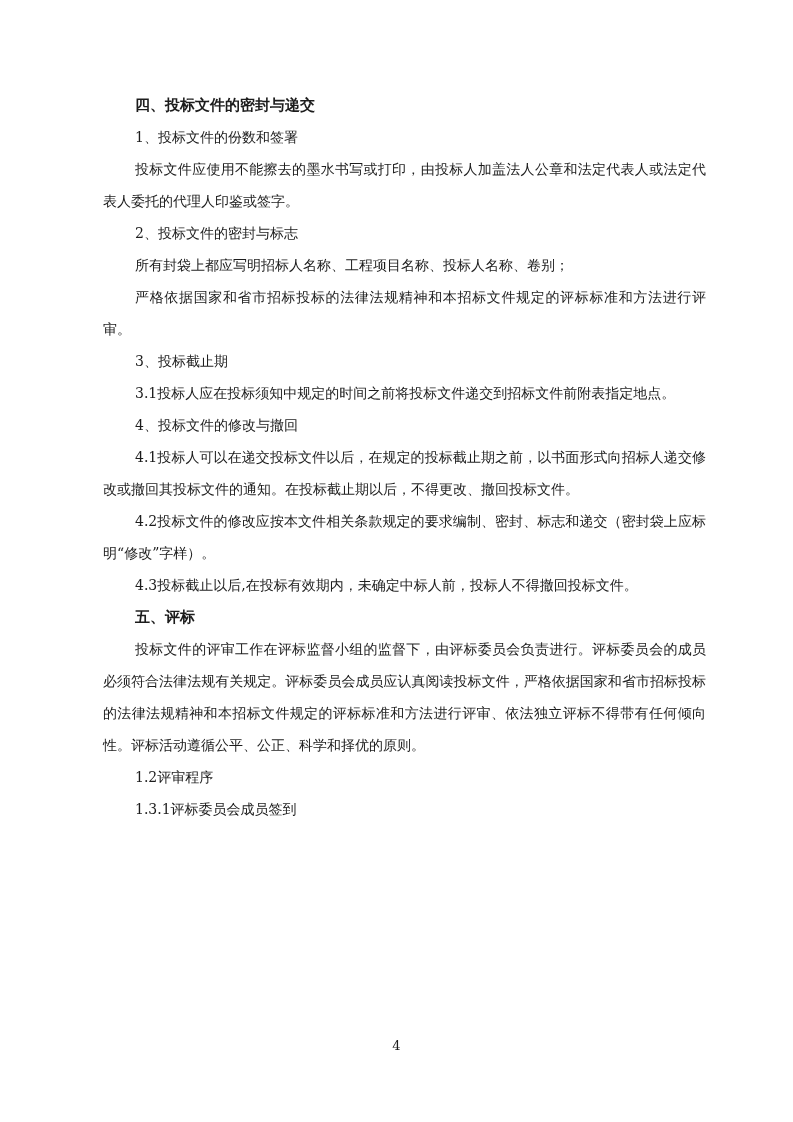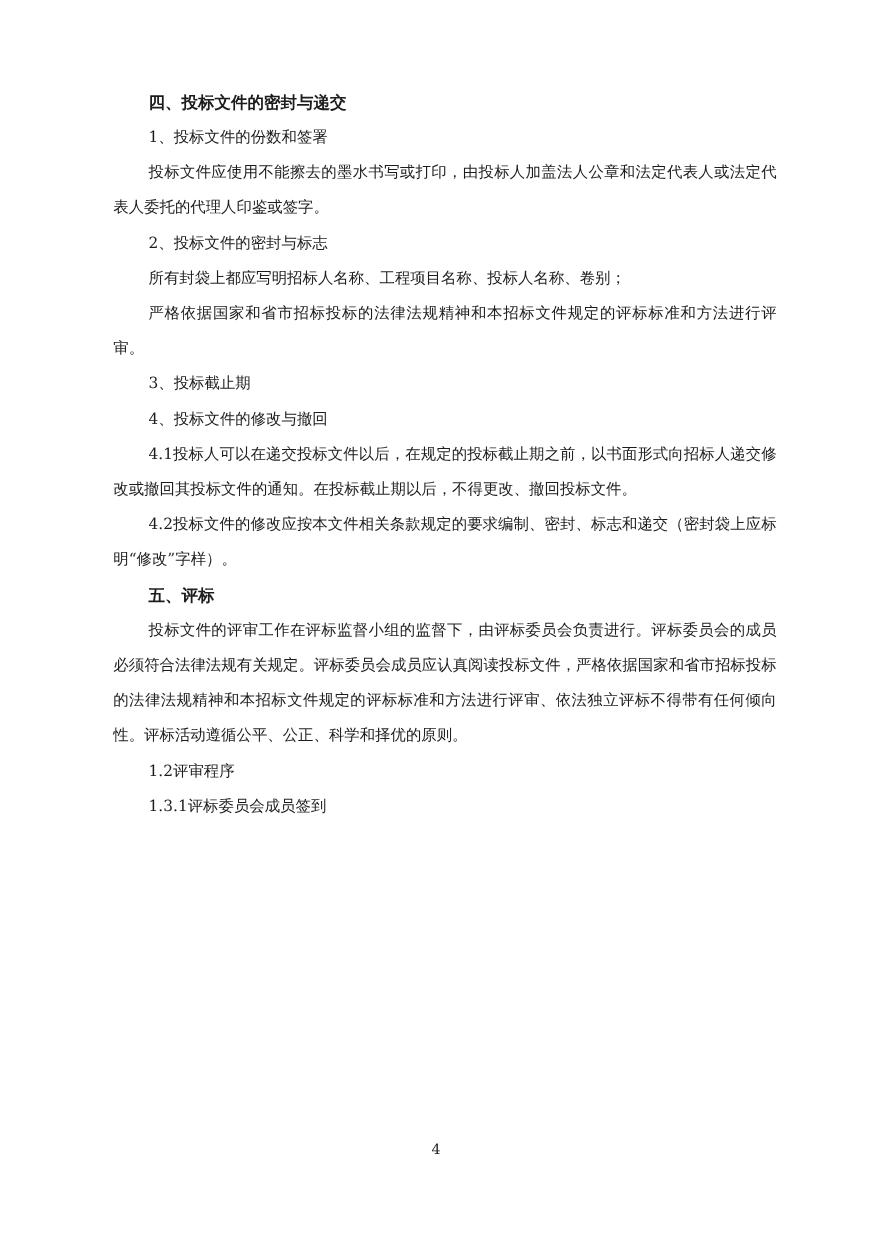--- a/index.html
+++ b/index.html
@@ -11,21 +11,21 @@
     position: relative;
     width: 793px;
     height: 1122px;
     background: #ffffff;
     overflow: hidden;
     font-family: "DejaVu Serif", "Liberation Serif", serif;
   }
   .content {
     position: absolute;
     left: 103px;
-    top: 77px;
+    top: 89px;
     width: 603px;
     font-size: 14px;
     line-height: 32px;
     color: #1c1c1c;
     text-align: justify;
   }
   .content p {
     margin: 0;
     padding: 0;
     text-indent: 32px;
@@ -51,23 +51,25 @@
 <div class="page">
 
   <div class="content">
     <p class="heading">四、投标文件的密封与递交</p>
     <p class="para">1、投标文件的份数和签署</p>
     <p class="para">投标文件应使用不能擦去的墨水书写或打印，由投标人加盖法人公章和法定代表人或法定代表人委托的代理人印鉴或签字。</p>
     <p class="para">2、投标文件的密封与标志</p>
     <p class="para">所有封袋上都应写明招标人名称、工程项目名称、投标人名称、卷别；</p>
     <p class="para">严格依据国家和省市招标投标的法律法规精神和本招标文件规定的评标标准和方法进行评审。</p>
     <p class="para">3、投标截止期</p>
+    <p class="para">3.1投标人应在投标须知中规定的时间之前将投标文件递交到招标文件前附表指定地点。</p>
     <p class="para">4、投标文件的修改与撤回</p>
     <p class="para">4.1投标人可以在递交投标文件以后，在规定的投标截止期之前，以书面形式向招标人递交修改或撤回其投标文件的通知。在投标截止期以后，不得更改、撤回投标文件。</p>
     <p class="para">4.2投标文件的修改应按本文件相关条款规定的要求编制、密封、标志和递交（密封袋上应标明“修改”字样）。</p>
+    <p class="para">4.3投标截止以后,在投标有效期内，未确定中标人前，投标人不得撤回投标文件。</p>
     <p class="heading">五、评标</p>
     <p class="para">投标文件的评审工作在评标监督小组的监督下，由评标委员会负责进行。评标委员会的成员必须符合法律法规有关规定。评标委员会成员应认真阅读投标文件，严格依据国家和省市招标投标的法律法规精神和本招标文件规定的评标标准和方法进行评审、依法独立评标不得带有任何倾向性。评标活动遵循公平、公正、科学和择优的原则。</p>
     <p class="para">1.2评审程序</p>
     <p class="para">1.3.1评标委员会成员签到</p>
   </div>
 
   <div class="footer">4</div>
 
 </div>
 

